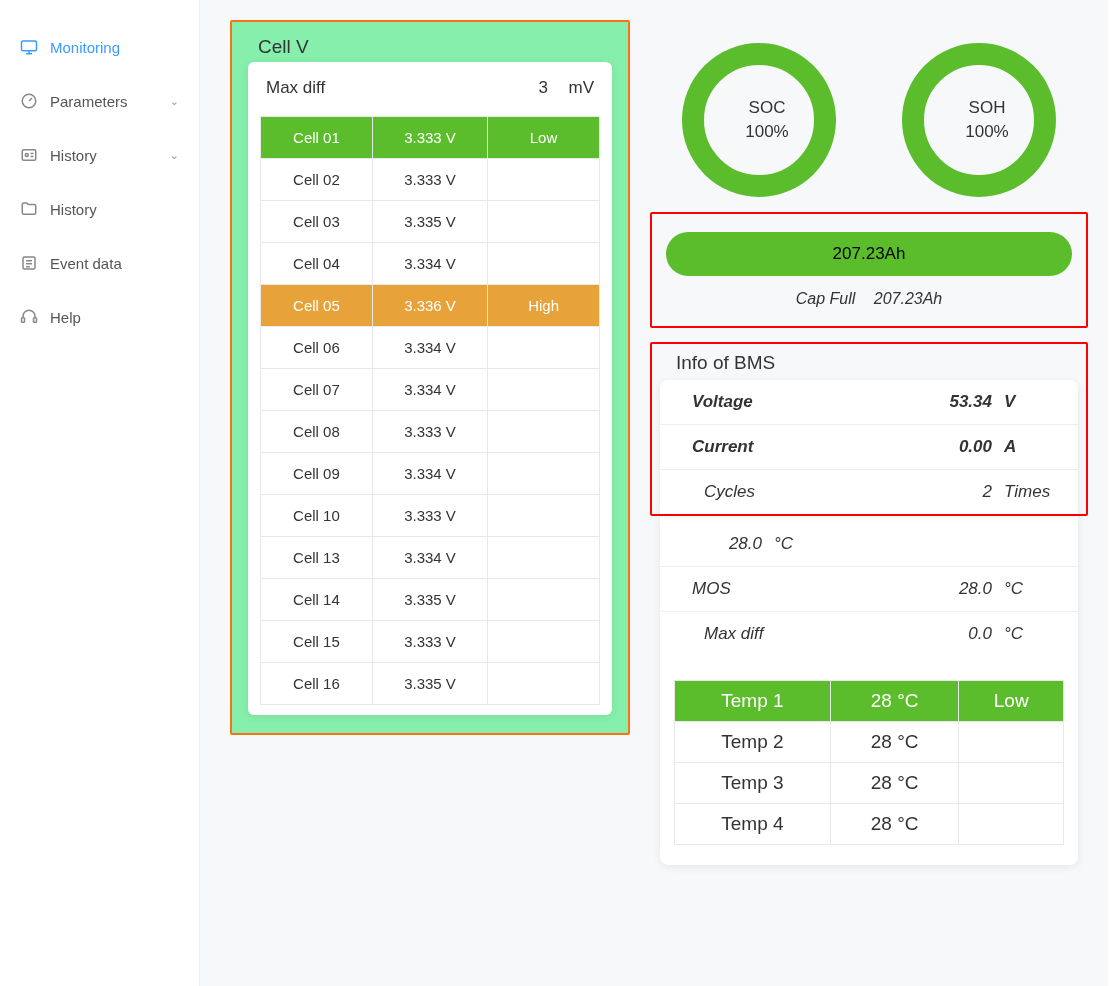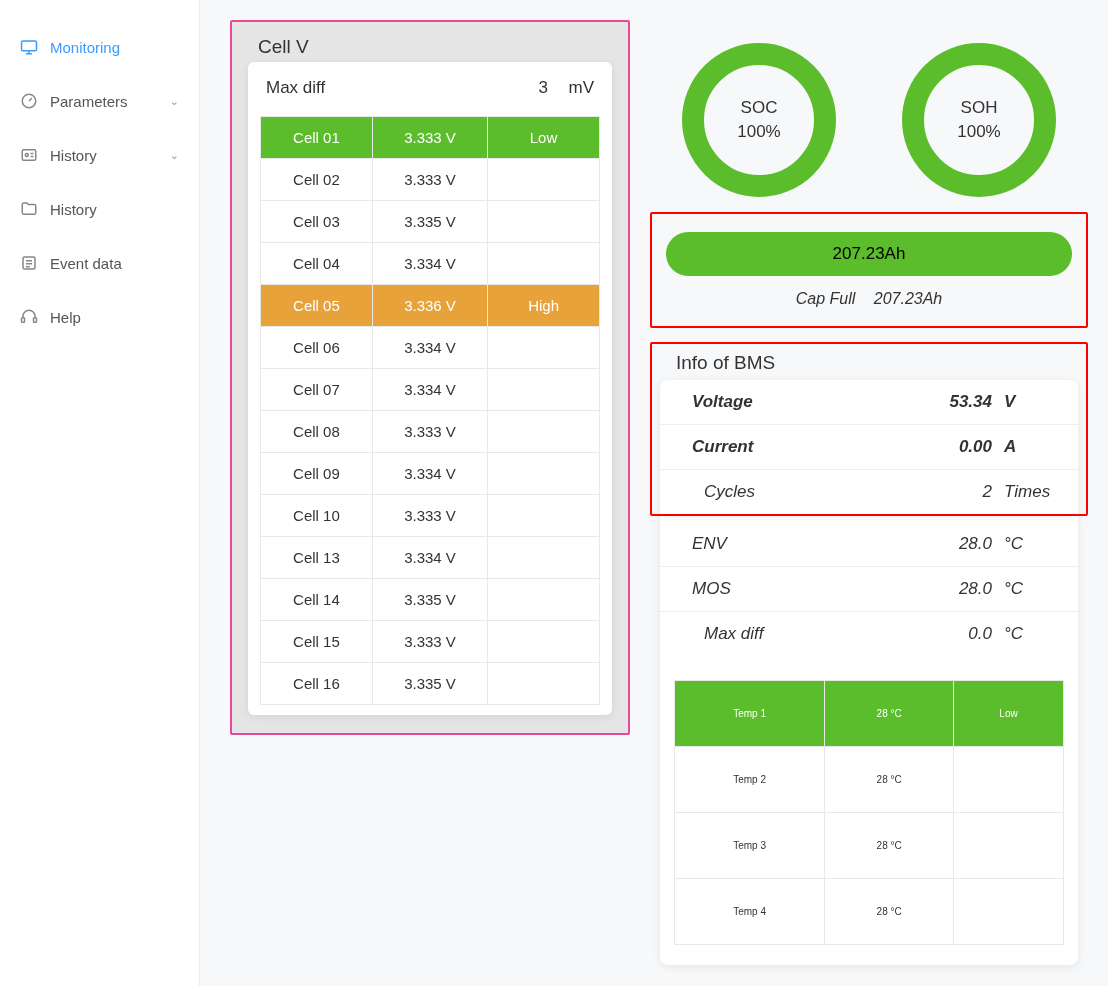--- a/index.html
+++ b/index.html
@@ -5,55 +5,55 @@
     * { box-sizing: border-box; margin: 0; padding: 0; }
     body { font-family: -apple-system, BlinkMacSystemFont, "Segoe UI", Arial, sans-serif; background: #fff; color: #333; font-size: 15px; }
     .app { display: flex; width: 1108px; height: 986px; }
     .sidebar { width: 200px; background: #fff; border-right: 1px solid #eee; padding-top: 20px; }
     .nav-item { display: flex; align-items: center; padding: 18px 20px; cursor: pointer; color: #555; gap: 12px; }
     .nav-item.active { color: #3a9cff; }
     .nav-item .icon { width: 18px; height: 18px; display: flex; align-items: center; justify-content: center; }
     .nav-item .chevron { margin-left: auto; font-size: 11px; color: #999; }
     .content { flex: 1; background: #f7f8fa; display: flex; gap: 20px; padding: 20px 20px 20px 30px; }
     .left-pane { width: 400px; }
-    .cell-card { background: #e5e5e5; border: 2px solid #ec4899; border-radius: 2px; padding: 14px 0 18px 0; position: relative; }
+    .cell-card { background: #86efac; border: 2px solid #f97316; border-radius: 2px; padding: 14px 0 18px 0; position: relative; }
     .cell-title { font-size: 19px; padding: 0 26px 4px 26px; }
     .cell-inner { margin: 0 16px; padding: 0 0 10px 0; border-radius: 6px; box-shadow: 0 2px 8px rgba(0,0,0,0.08); background: #fff; }
     .maxdiff-row { display: flex; align-items: center; padding: 16px 18px 18px 18px; font-size: 17px; }
     .maxdiff-row .label { flex: 1; }
     .maxdiff-row .val { width: 30px; text-align: right; padding-right: 10px; }
     .maxdiff-row .unit { width: 36px; text-align: right; }
     .cell-table { width: calc(100% - 24px); margin: 0 12px; border-collapse: collapse; }
     .cell-table td { border: 1px solid #e8e8e8; padding: 12px 10px; text-align: center; font-size: 15px; }
     .cell-table tr.low td { background: #5bbd2b; color: #fff; }
     .cell-table tr.high td { background: #e8a23a; color: #fff; }
     .cell-table td:nth-child(1) { width: 33%; }
     .cell-table td:nth-child(2) { width: 34%; }
     .cell-table td:nth-child(3) { width: 33%; }
     .right-pane { flex: 1; display: flex; flex-direction: column; gap: 14px; }
     .gauges { display: flex; gap: 60px; justify-content: center; padding: 20px 0 10px 0; }
     .gauge { position: relative; width: 160px; height: 160px; }
     .gauge svg { position: absolute; top: 0; left: 0; }
-    .gauge-text { position: absolute; top: 0; left: 0; width: 100%; height: 100%; display: flex; flex-direction: column; align-items: center; justify-content: center; gap: 4px; }
+    .gauge-text { position: absolute; top: 0; left: 8px; width: 100%; height: 100%; display: flex; flex-direction: column; align-items: center; justify-content: center; gap: 4px; }
     .gauge-text .label { font-size: 17px; }
     .gauge-text .val { font-size: 17px; }
     .capacity-box { border: 2px solid #f00; border-radius: 2px; padding: 18px 14px 18px 14px; margin-top: -12px; }
     .capacity-bar { background: #5bbd2b; color: #000; text-align: center; padding: 12px 0; border-radius: 22px; font-size: 17px; }
     .capacity-full { text-align: center; padding: 14px 0 0 0; font-size: 16px; font-style: italic; }
     .capacity-full .lbl { margin-right: 14px; }
     .bms-box { border: 2px solid #f00; border-radius: 2px; padding: 8px 0 0 0; position: relative; }
     .bms-title { font-size: 19px; padding: 0 24px 6px 24px; }
     .bms-row { display: flex; align-items: center; padding: 12px 32px; border-bottom: 1px solid #eee; font-style: italic; }
     .bms-row:last-of-type { border-bottom: none; margin-left: 12px; }
     .bms-row .label { flex: 1; font-size: 17px; }
     .bms-row .val { width: 70px; text-align: right; font-size: 17px; }
     .bms-row .unit { width: 54px; text-align: left; padding-left: 12px; font-size: 17px; }
     .bms-row.bold .label, .bms-row.bold .val, .bms-row.bold .unit { font-weight: 700; }
     .temp-table { width: calc(100% - 28px); margin: 18px 14px 0 14px; border-collapse: collapse; }
-    .temp-table td { border: 1px solid #e8e8e8; padding: 27px 10px; text-align: center; font-size: 10px; margin-top: 22px; }
+    .temp-table td { border: 1px solid #e8e8e8; padding: 9px 10px; text-align: center; font-size: 19px; margin-top: 22px; }
     .temp-table tr.low td { background: #5bbd2b; color: #fff; }
     .bms-wrapper { display: flex; flex-direction: column; }
     .bms-rows-lower { padding: 8px 0 6px 0; }
     .bms-combined-card { background: #fff; border-radius: 8px; box-shadow: 0 2px 8px rgba(0,0,0,0.08); margin: 0; padding-bottom: 20px; }
   </style>
 </head>
 <body>
 
 <div class="app">
   <nav class="sidebar">
@@ -257,21 +257,20 @@
                   <span class="label">Cycles</span>
                   <span class="val">2</span>
                   <span class="unit">Times</span>
                 </div>
               </div>
           </div>
         </div>
         <div class="bms-combined-card" style="margin:-2px 10px 0 10px; border-radius:0 0 8px 8px;">
           <div class="bms-rows-lower" id="bms-rows-bottom">
               <div class="bms-row">
-                <span class="label">ENV</span>
                 <span class="val">28.0</span>
                 <span class="unit">°C</span>
               </div>
               <div class="bms-row">
                 <span class="label">MOS</span>
                 <span class="val">28.0</span>
                 <span class="unit">°C</span>
               </div>
               <div class="bms-row">
                 <span class="label">Max diff</span>

